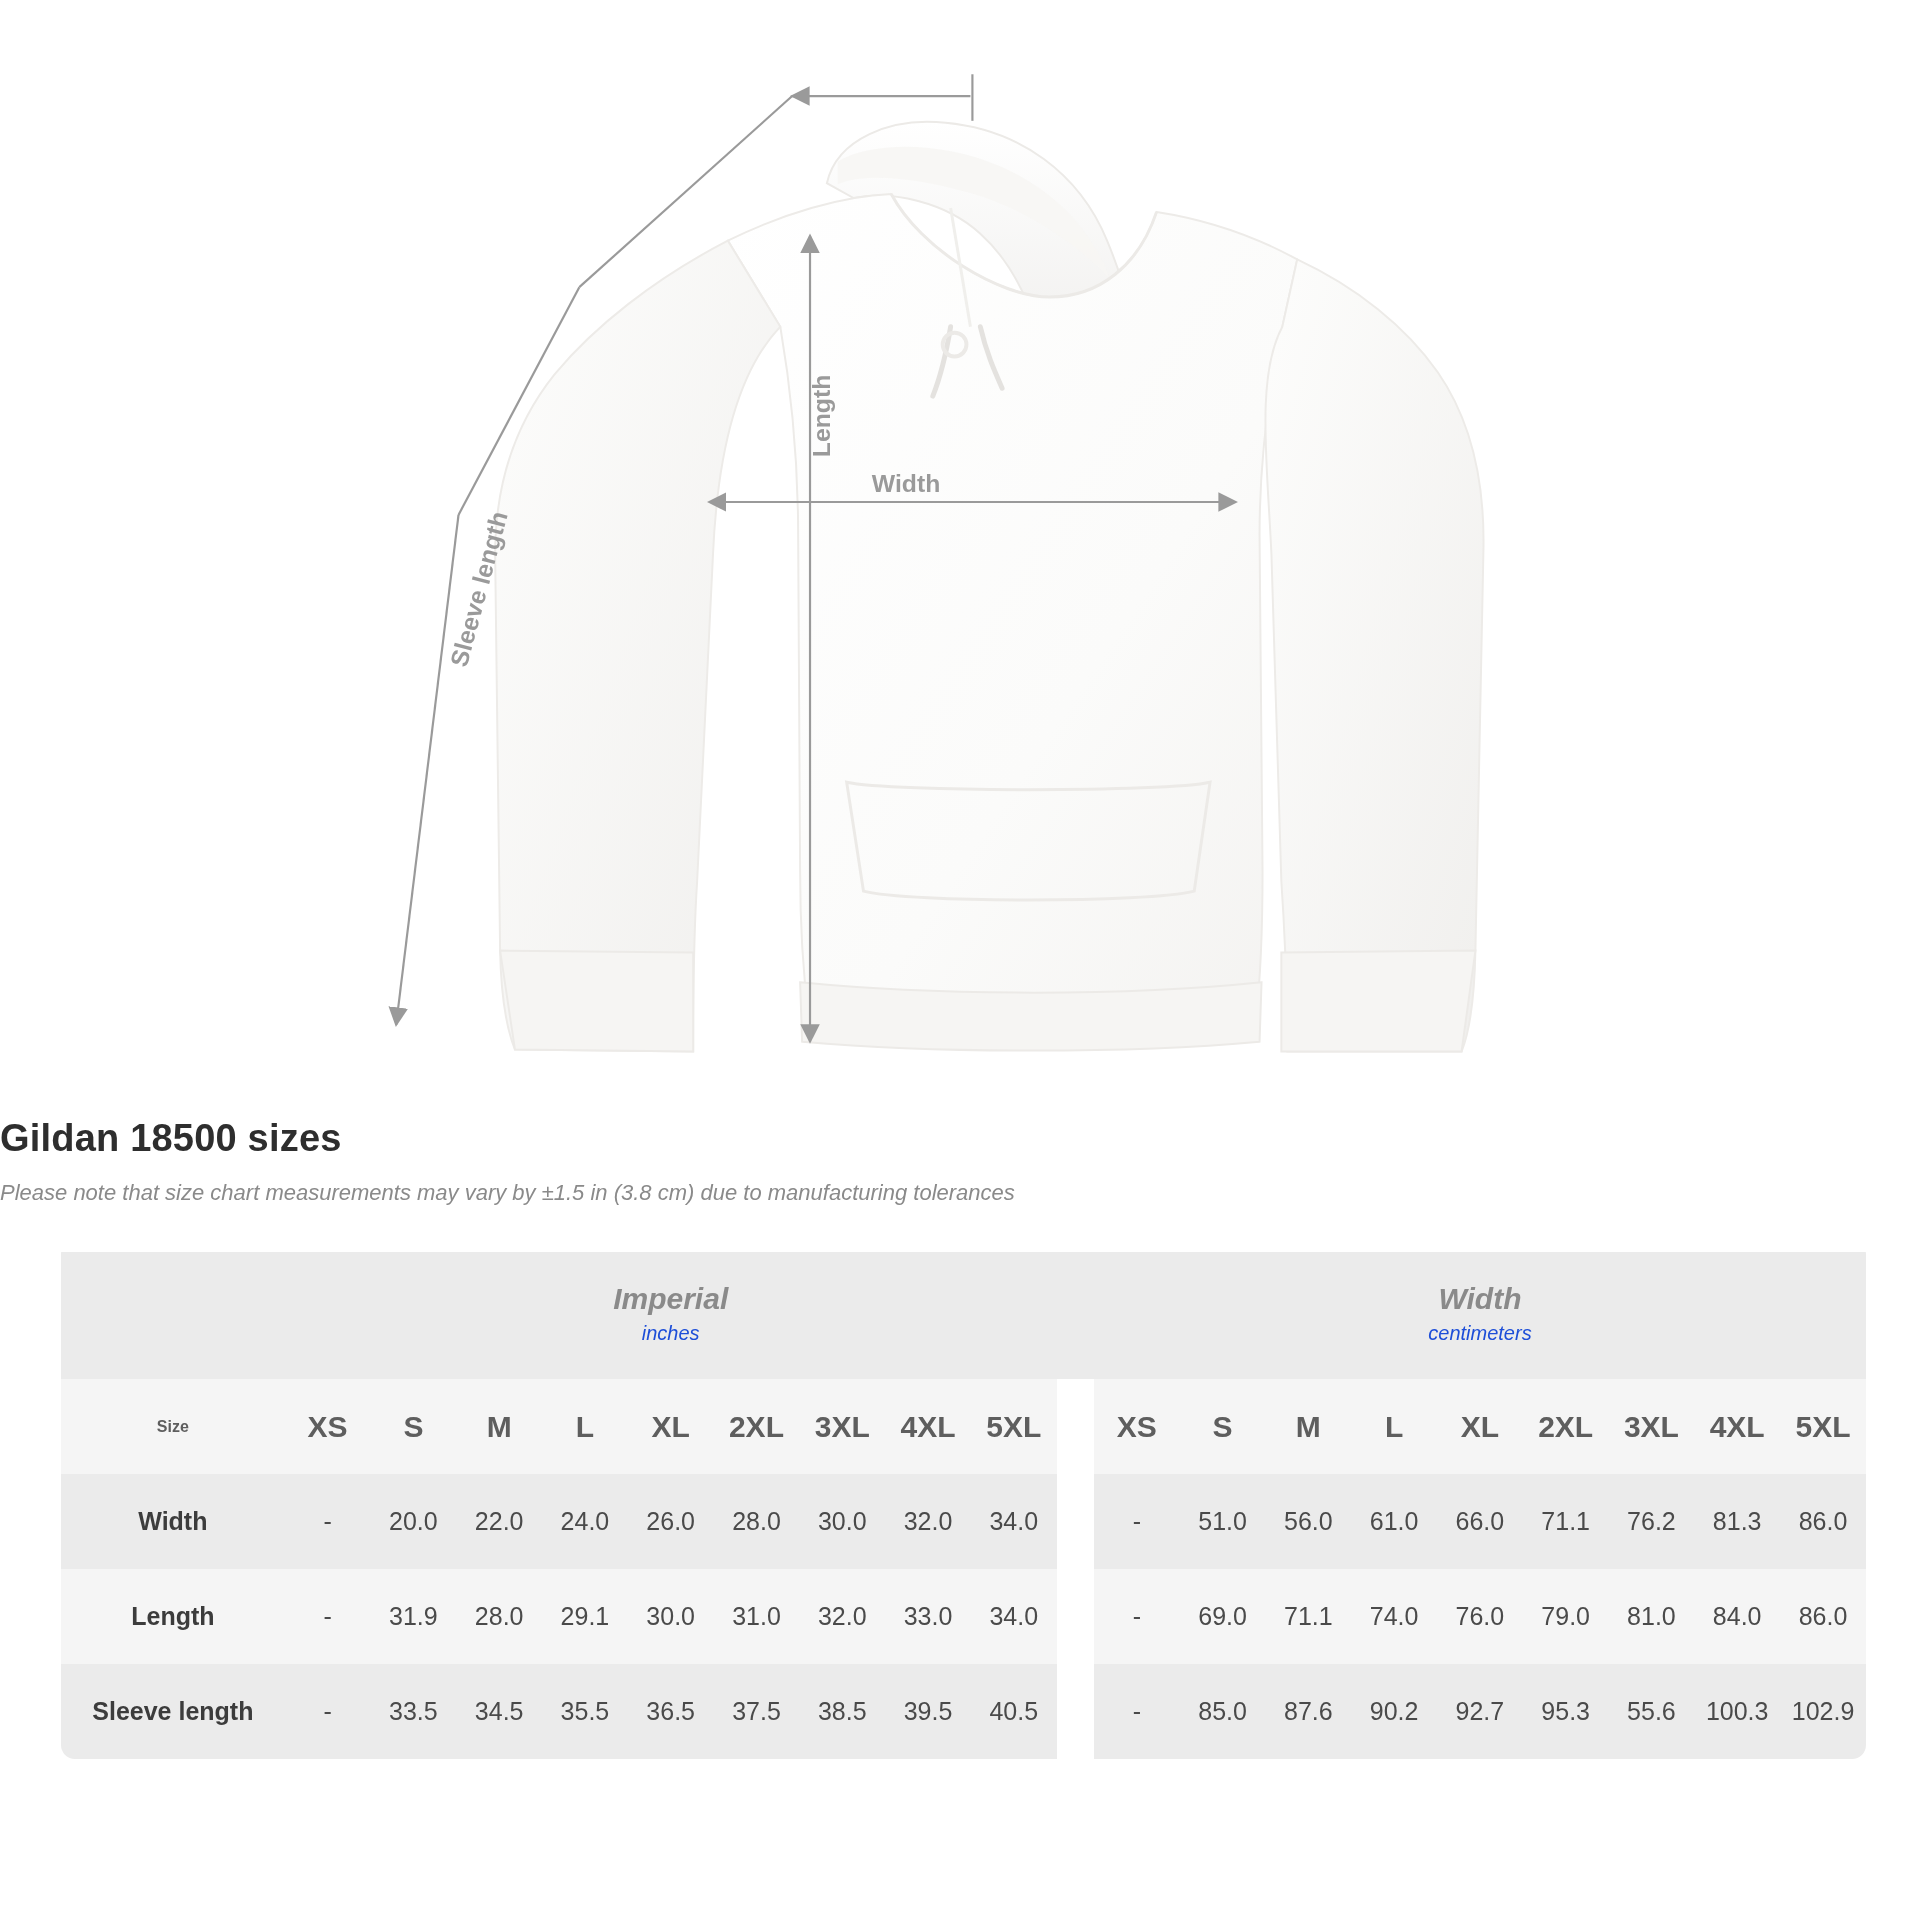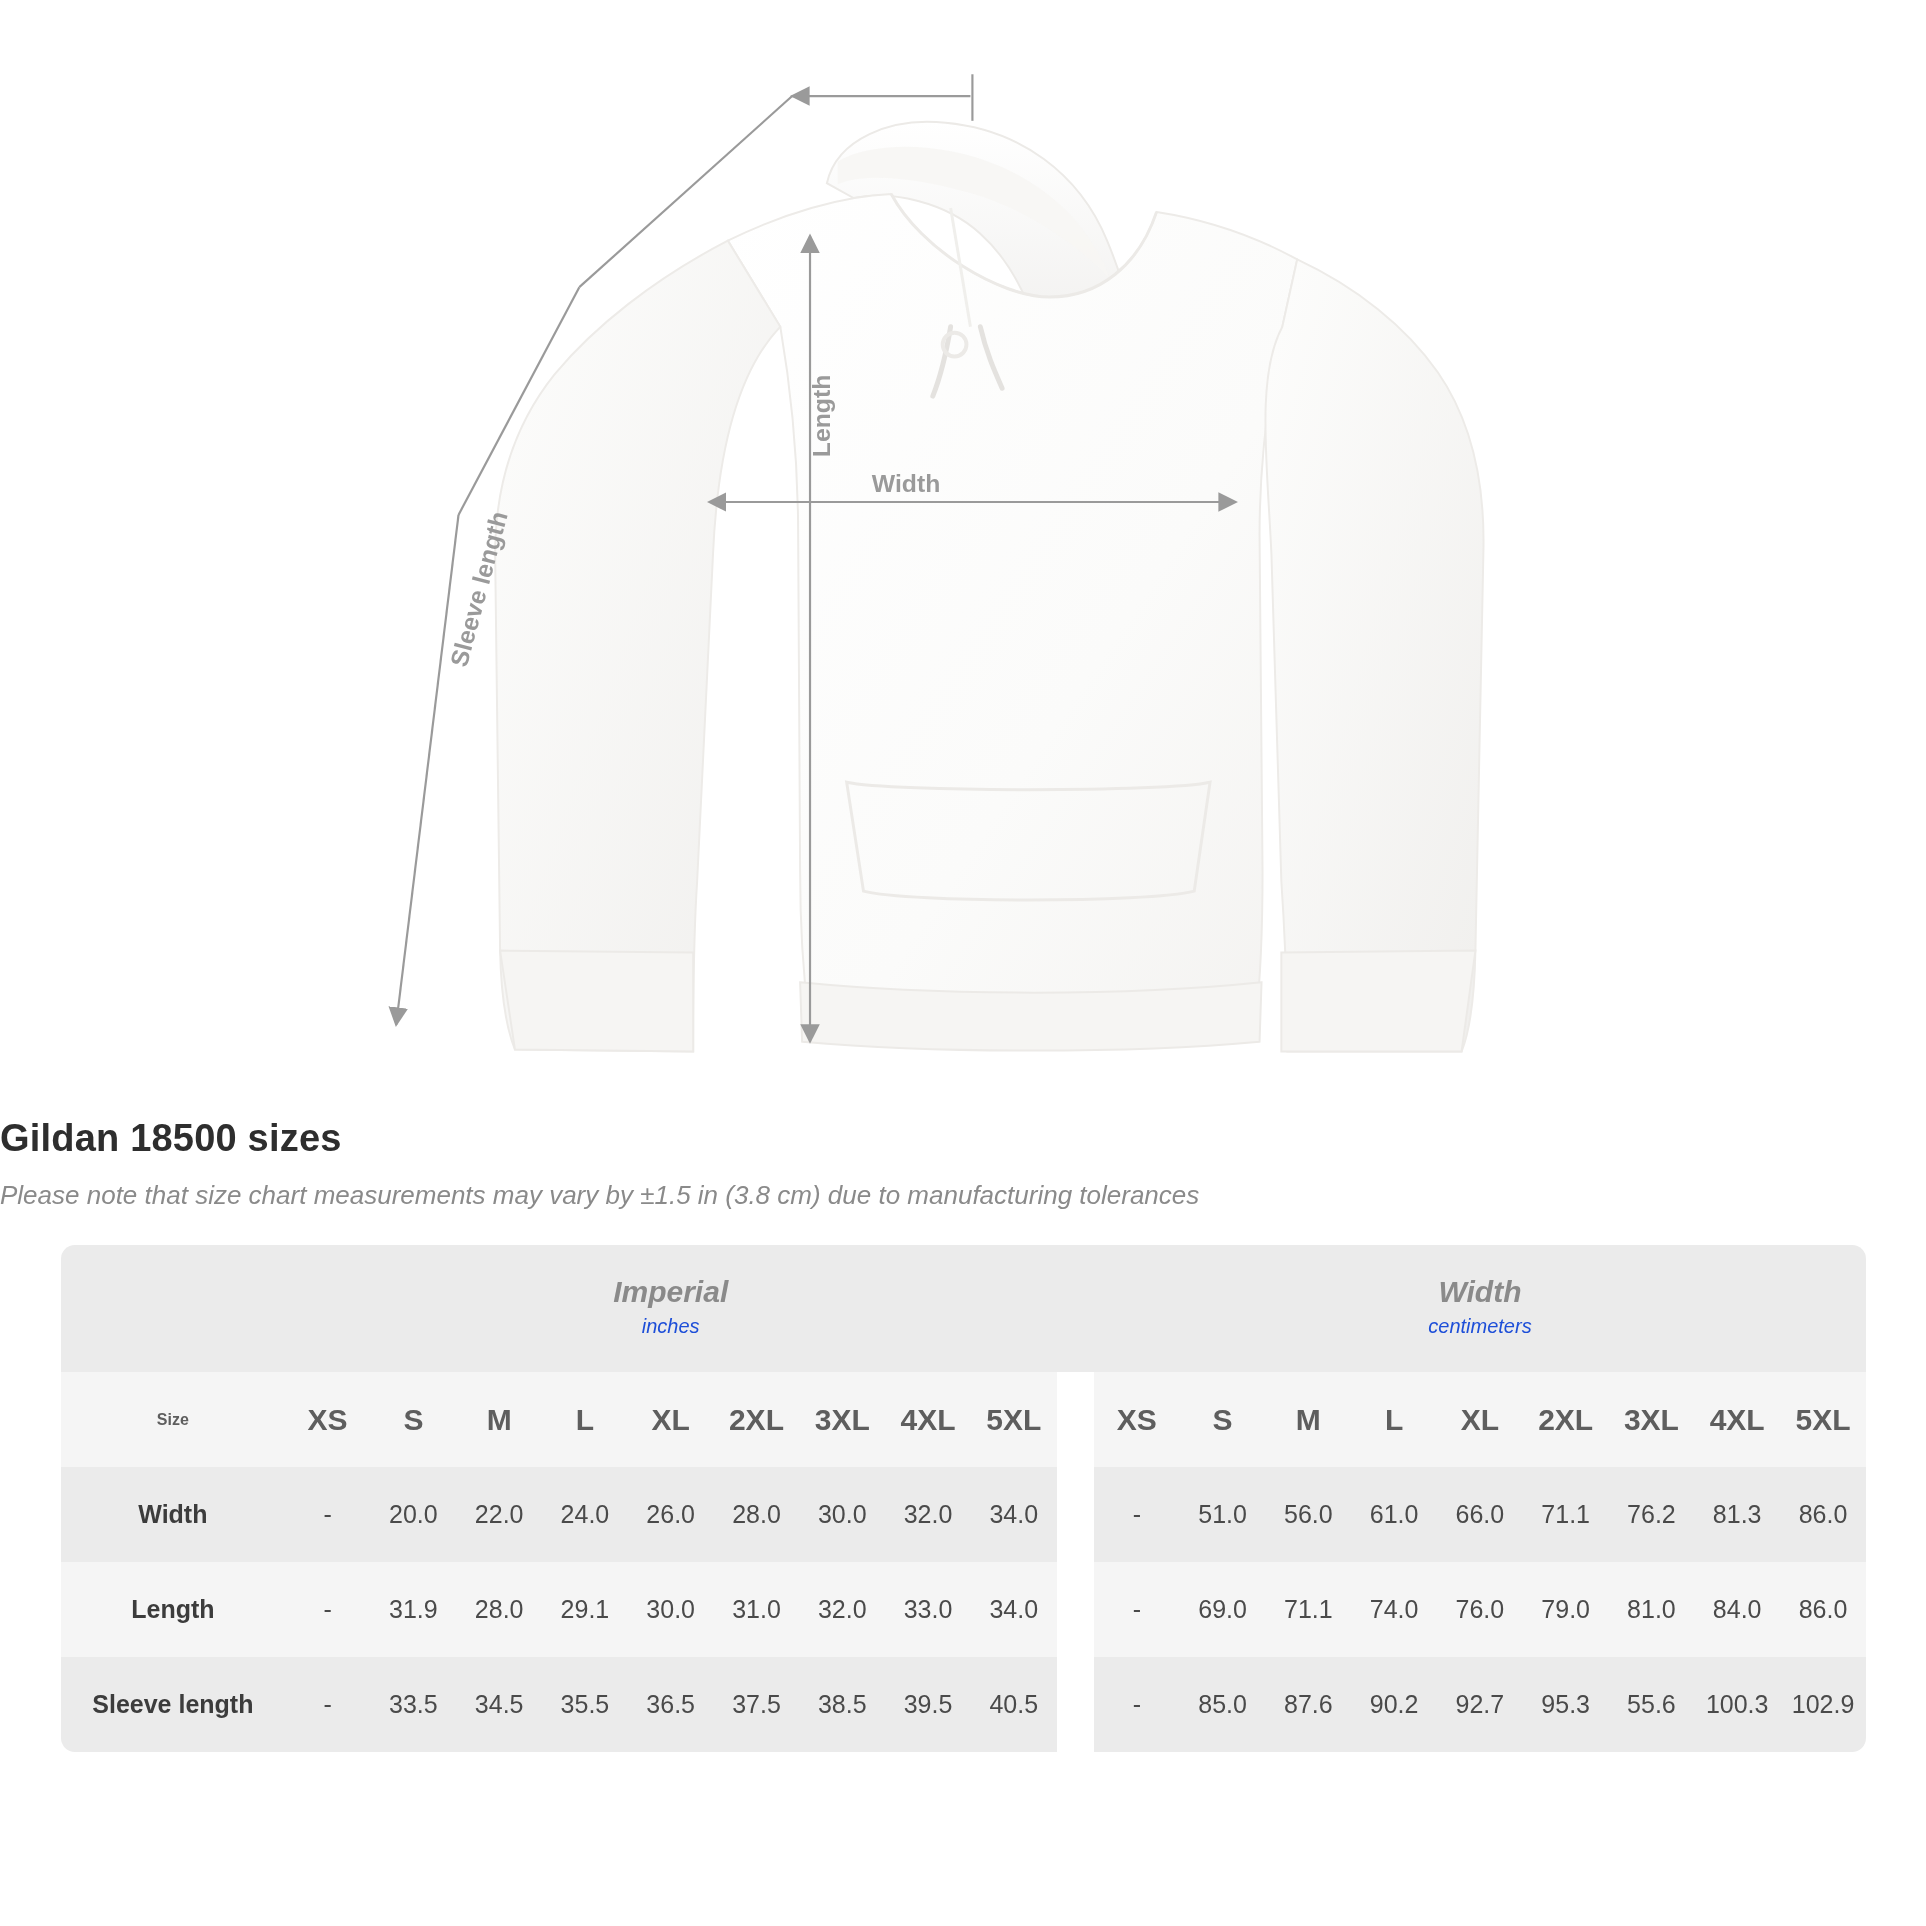--- a/index.html
+++ b/index.html
@@ -37,36 +37,37 @@
     margin-top: 8px;
   }
   .chart-title {
     font-size: 38px;
     font-weight: bold;
     color: #2e2e2e;
     letter-spacing: 0.2px;
     margin: 0;
   }
   .chart-note {
-    font-size: 26px;
+    font-size: 22px;
     font-style: italic;
     color: #8a8a8a;
     margin-top: 20px;
   }
 
   
   .table-wrap {
     margin: 34px 61px 0 61px;
     border-radius: 14px;
     overflow: hidden;
   }
   table.size-table {
     width: 100%;
     border-collapse: collapse;
     table-layout: fixed;
+    margin-top: 12px;
   }
   table.size-table td, table.size-table th {
     padding: 0;
     text-align: center;
     vertical-align: middle;
   }
   .unit-row td {
     background: #ebebeb;
     height: 127px;
   }

